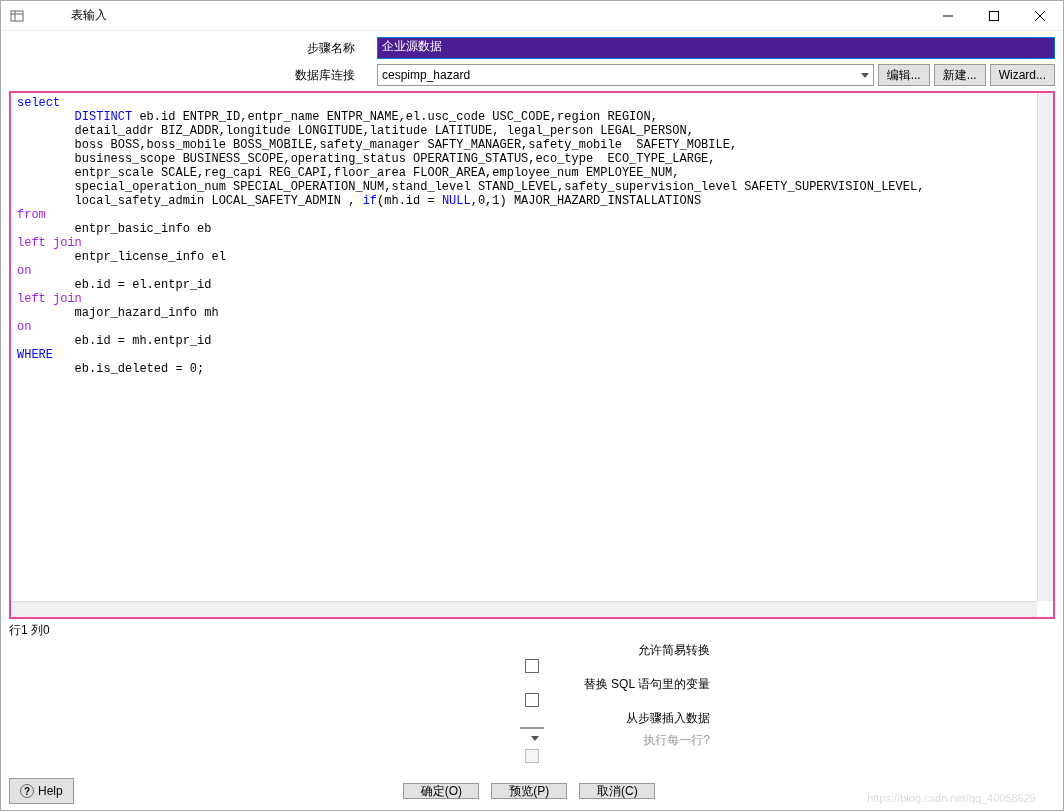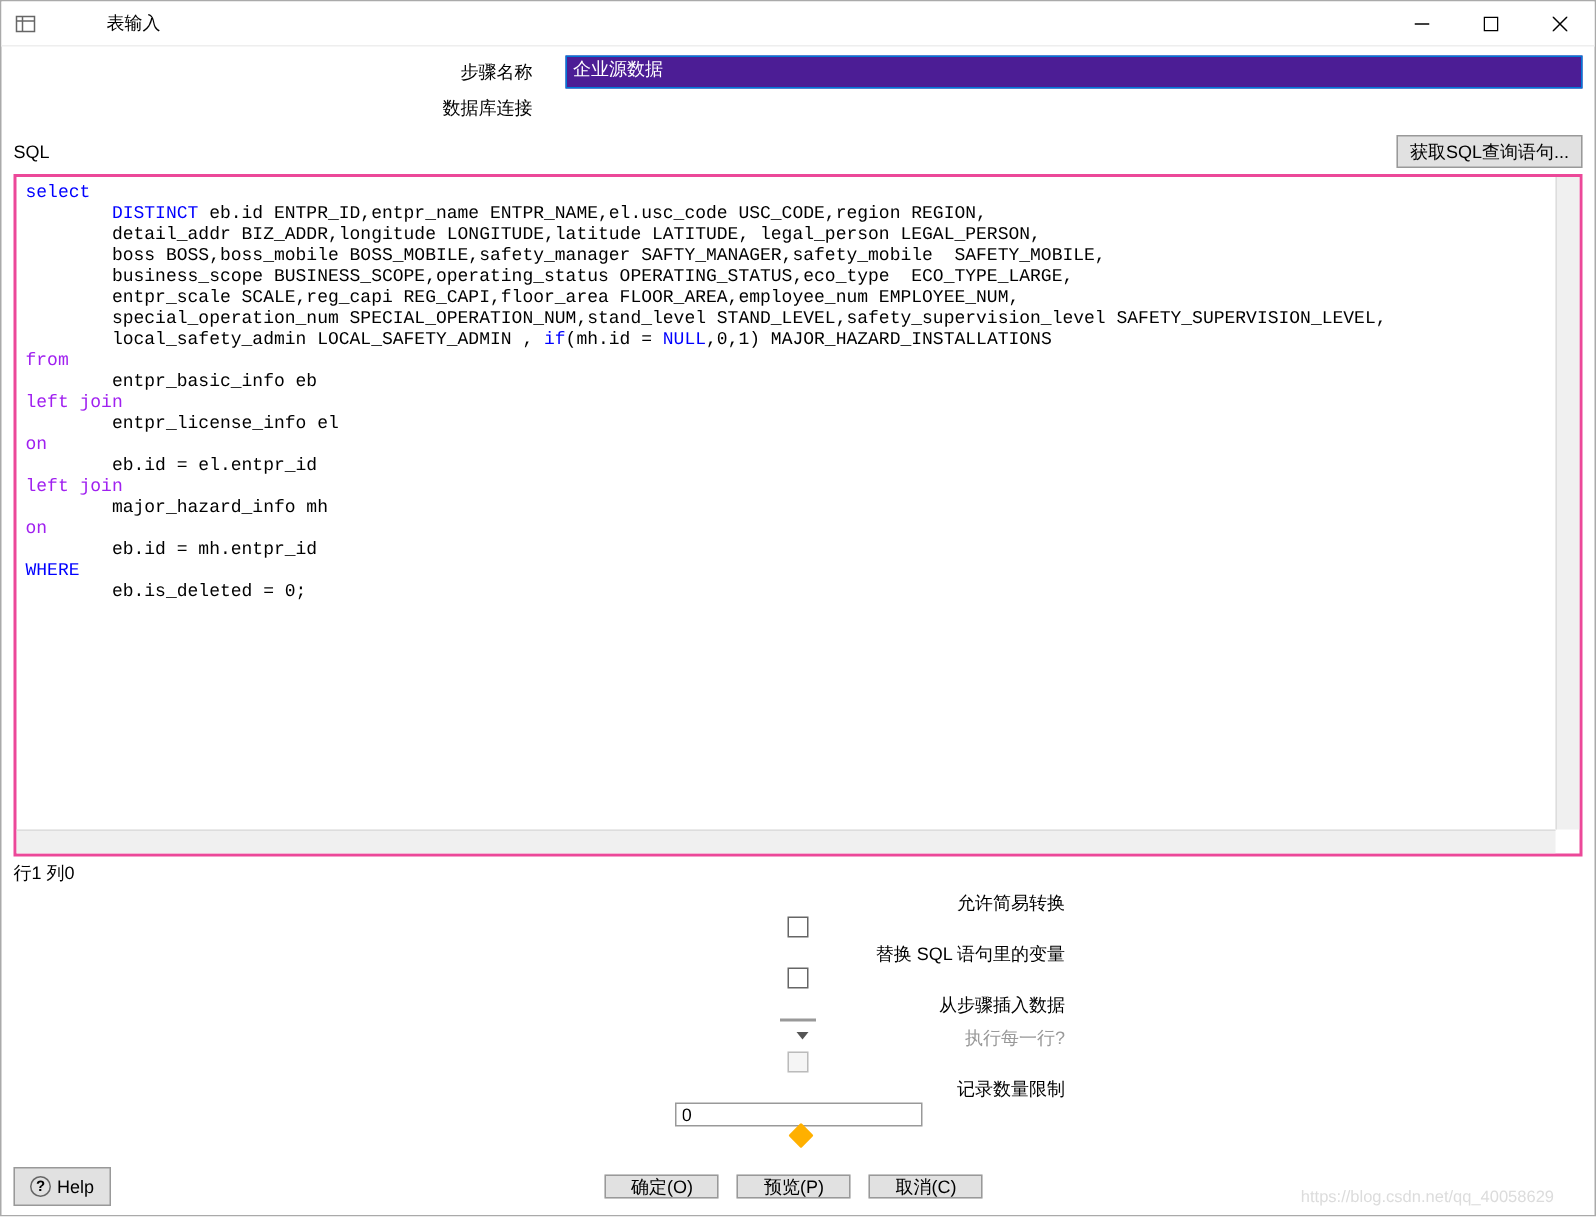--- a/index.html
+++ b/index.html
@@ -269,26 +269,30 @@
 
     <div class="form-row">
       <div class="form-label">步骤名称</div>
       <div class="form-input-wrap">
         <span class="text-input selected">企业源数据</span>
       </div>
     </div>
 
     <div class="form-row">
       <div class="form-label">数据库连接</div>
-    </div>
-
-    <div class="sql-row">
-      <div class="sql-label">SQL</div>
-      <div class="small-btn">获取SQL查询语句...</div>
-    </div>
+      <div class="form-input-wrap">
+        <div class="combo">
+          <span>cespimp_hazard</span>
+        </div>
+        <div class="small-btn">编辑...</div>
+        <div class="small-btn">新建...</div>
+        <div class="small-btn">Wizard...</div>
+      </div>
+    </div>
+
 
     <div class="sql-editor-wrap" style="position:relative;">
       <div class="sql-editor" id="sql-editor"><span class="kw-blue">select</span>
 <span>        </span><span class="kw-blue">DISTINCT</span><span> eb.id ENTPR_ID,entpr_name ENTPR_NAME,el.usc_code USC_CODE,region REGION,</span>
 <span>        detail_addr BIZ_ADDR,longitude LONGITUDE,latitude LATITUDE, legal_person LEGAL_PERSON,</span>
 <span>        boss BOSS,boss_mobile BOSS_MOBILE,safety_manager SAFTY_MANAGER,safety_mobile  SAFETY_MOBILE,</span>
 <span>        business_scope BUSINESS_SCOPE,operating_status OPERATING_STATUS,eco_type  ECO_TYPE_LARGE,</span>
 <span>        entpr_scale SCALE,reg_capi REG_CAPI,floor_area FLOOR_AREA,employee_num EMPLOYEE_NUM,</span>
 <span>        special_operation_num SPECIAL_OPERATION_NUM,stand_level STAND_LEVEL,safety_supervision_level SAFETY_SUPERVISION_LEVEL,</span>
 <span>        local_safety_admin LOCAL_SAFETY_ADMIN , </span><span class="kw-blue">if</span><span>(mh.id = </span><span class="kw-blue">NULL</span><span>,0,1) MAJOR_HAZARD_INSTALLATIONS</span>
@@ -325,25 +329,20 @@
       <div class="combo" style="flex:1;">
         <span></span>
       </div>
     </div>
 
     <div class="checkbox-row">
       <div class="checkbox-label disabled">执行每一行?</div>
       <div class="checkbox disabled"></div>
     </div>
 
-    <div class="checkbox-row">
-      <div class="checkbox-label">记录数量限制</div>
-      <input class="full-input" value="0" style="">
-      <div class="diamond-btn"></div>
-    </div>
 
   </div>
 
   <div class="bottom-bar">
     <div class="help-btn">
       <span class="help-icon">?</span>
       <span>Help</span>
     </div>
     <div class="center-btns">
       <div class="dlg-btn">确定(O)</div>

